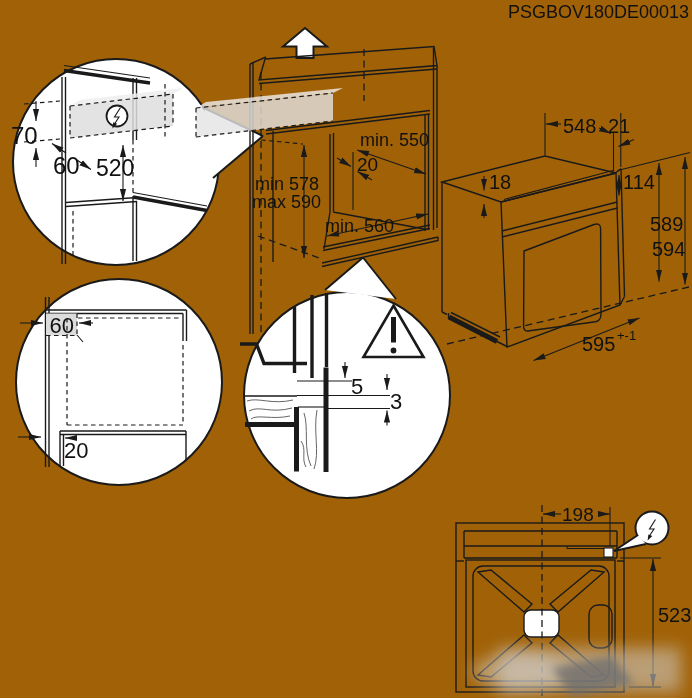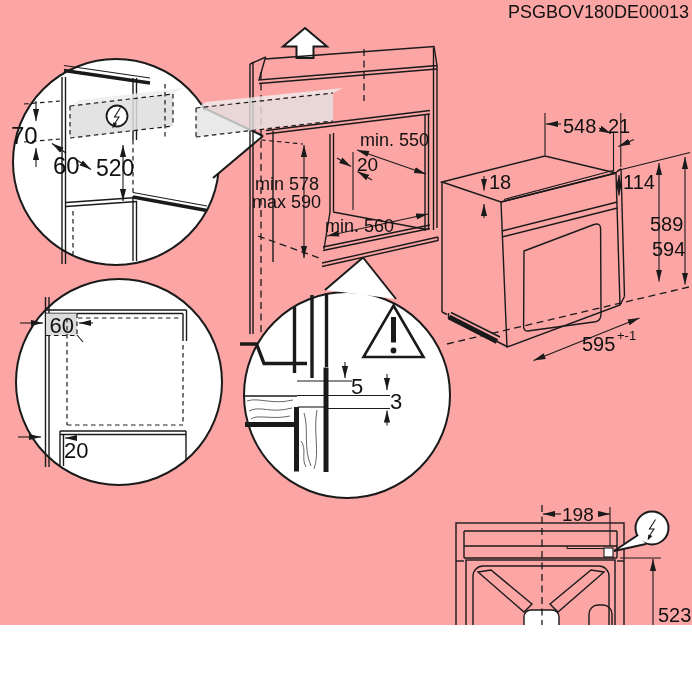--- a/index.html
+++ b/index.html
@@ -1,16 +1,16 @@
 <!DOCTYPE html>
 <html><head>
 <meta charset="utf-8">
 <style>
   html,body{margin:0;padding:0;background:#fff;}
-  .stage{position:relative;width:692px;height:625px;background:#fca5a5;overflow:hidden;}
+  .stage{position:relative;width:692px;height:698px;background:#a16207;overflow:hidden;}
   svg{position:absolute;left:0;top:0;}
   text{font-family:"Liberation Sans","DejaVu Sans",sans-serif;fill:#111;}
   .fH{font-size:18px;}
   .fA{font-size:24px;}
   .fA2{font-size:23px;}
   .fB{font-size:18px;}
   .fN{font-size:19px;}
   .fC{font-size:20px;}
   .fD{font-size:22px;}
   .fS{font-size:13px;}

